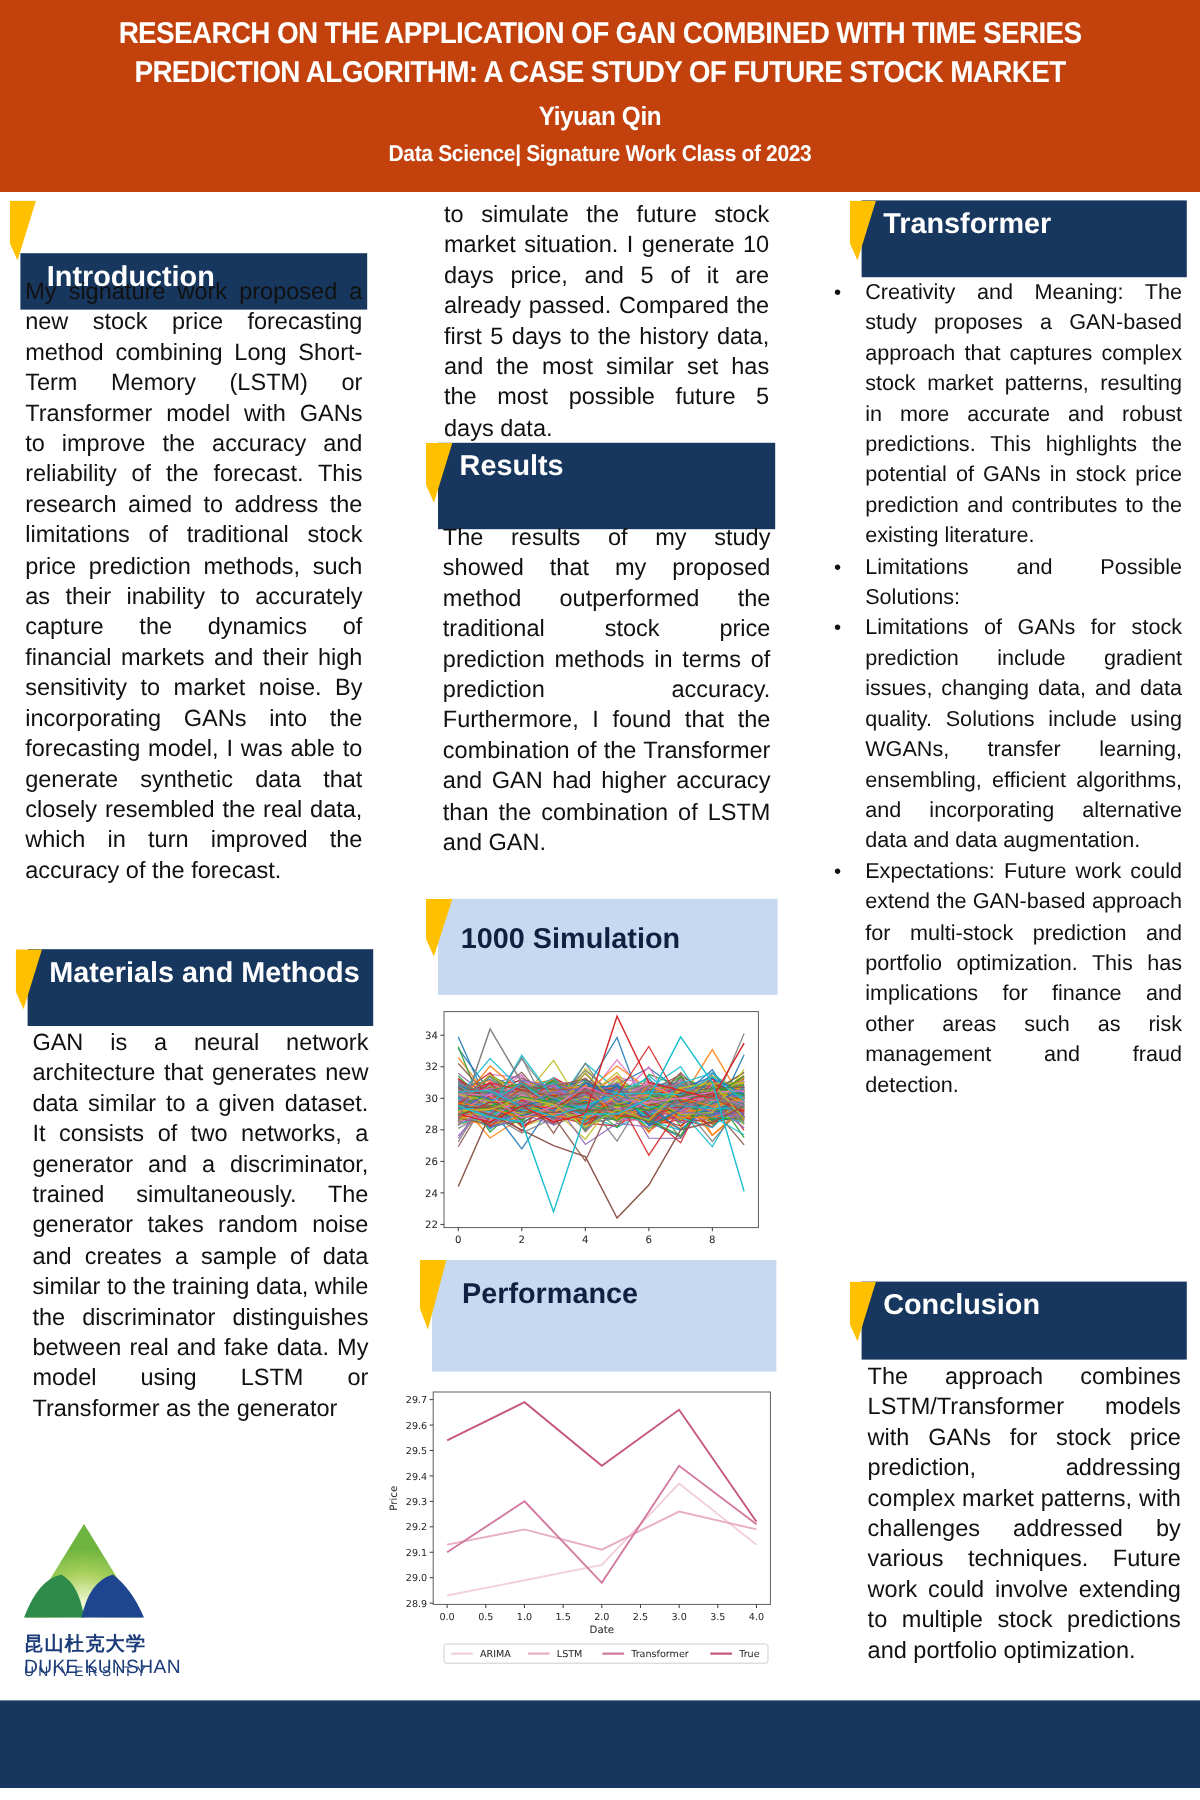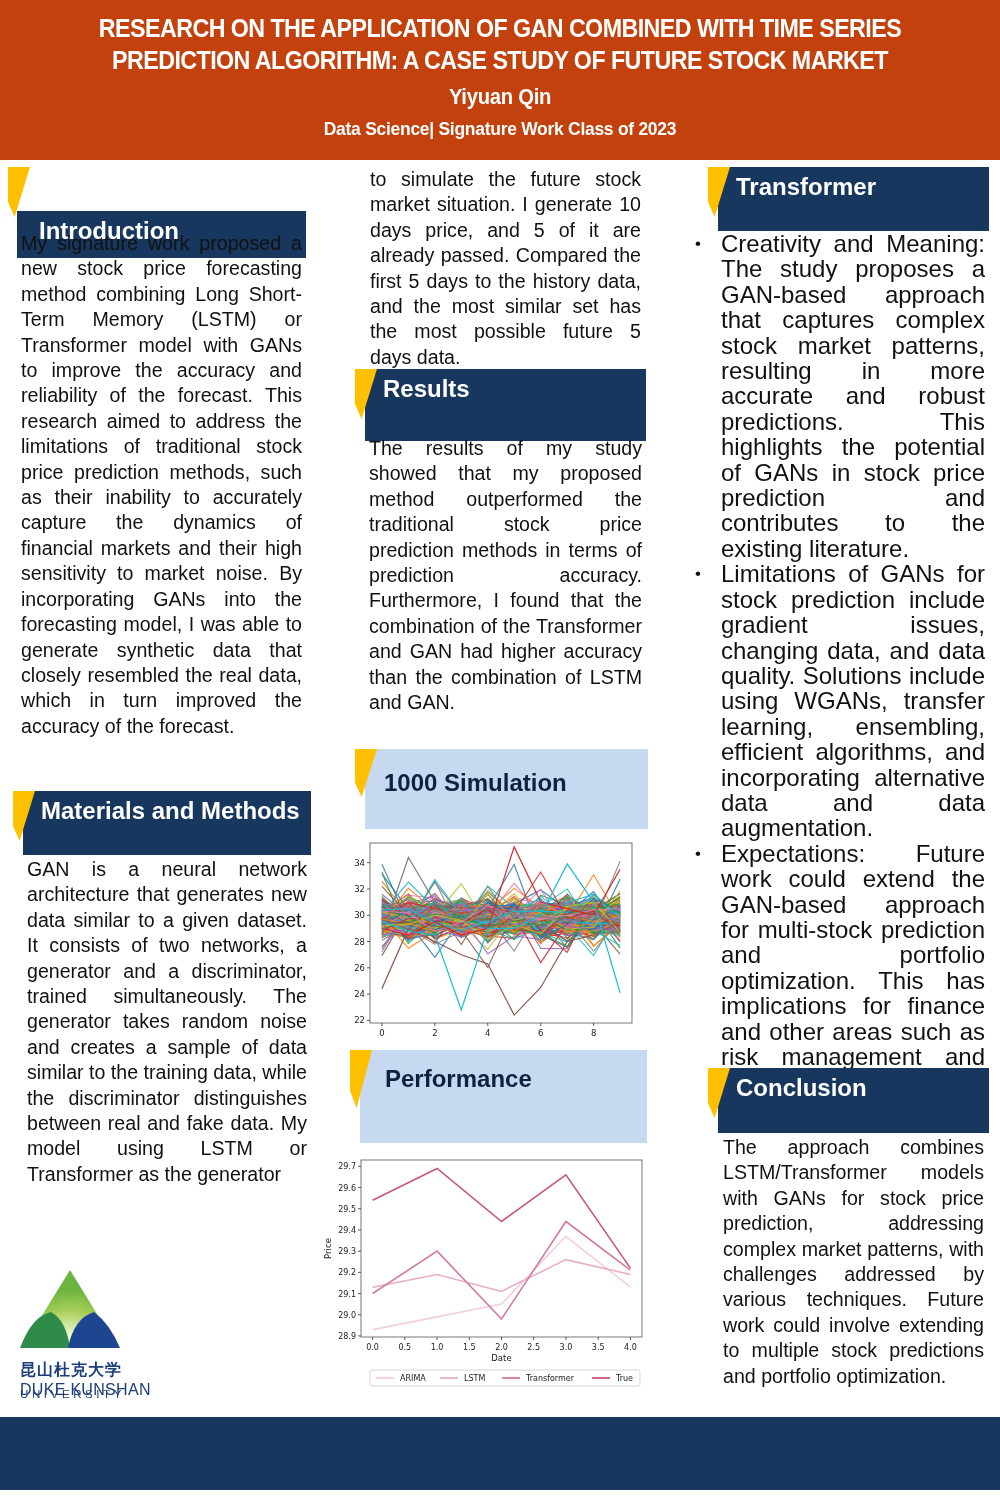--- a/index.html
+++ b/index.html
@@ -12,21 +12,21 @@
   .banner .affil { position: absolute; left: 0; right: 0; top: 118px; font-weight: bold; font-size: 19px; transform: scaleX(0.92); letter-spacing: -0.3px; }
 
   .footer { position: absolute; left: 0; top: 1417px; width: 1000px; height: 73px; background: #17375e; }
 
   .sec-head { position: absolute; background: #17375e; color: #fff; font-weight: bold; font-size: 24px; line-height: 31px; padding: 4px 0 0 22px; }
   .sec-head.light { background: #c6d9f1; color: #0f2140; }
   .flag { position: absolute; width: 22px; height: 50px; background: #ffc000; clip-path: polygon(0 0, 100% 0, 30% 100%, 0 70%); }
 
   .para { position: absolute; font-size: 19.6px; line-height: 25.4px; text-align: justify; text-align-last: left; color: #111; }
 
-  ul.bullets { position: absolute; list-style: none; font-size: 24px; line-height: 25.4px; text-align: justify; }
+  ul.bullets { position: absolute; list-style: none; font-size: 18px; line-height: 25.4px; text-align: justify; }
   ul.bullets li { position: relative; padding-left: 0; }
   ul.bullets li::before { content: "•"; position: absolute; left: -26px; top: 0; font-size: 17px; }
 
   .chart-box { position: absolute; background: #fff; }
   svg text { font-family: "DejaVu Sans", sans-serif; }
 
   .logo { position: absolute; left: 18px; top: 1268px; width: 110px; height: 140px; }
   .logo .cn { position: absolute; left: 2px; top: 92px; font-family: "DejaVu Serif", serif; font-size: 16px; color: #1d3d7a; letter-spacing: 1px; font-weight: bold; white-space: nowrap; }
   .logo .en1 { position: absolute; left: 2px; top: 113px; font-size: 16px; color: #1d3d7a; letter-spacing: 0.3px; white-space: nowrap; }
   .logo .en2 { position: absolute; left: 2px; top: 120px; font-size: 11.5px; color: #1d3d7a; letter-spacing: 3.6px; white-space: nowrap; }
@@ -404,20 +404,21 @@
     </svg>
 </div>
 
 <div class="sec-head" style="left:718px;top:167px;width:271px;height:64px;padding-left:18px;">
   <span>Transformer</span>
 </div>
 <div class="flag" style="left:708px;top:167px;"></div>
 
 <ul class="bullets" style="left:721px;top:231px;width:264px;">
   <li>Creativity and Meaning: The study proposes a GAN-based approach that captures complex stock market patterns, resulting in more accurate and robust predictions. This highlights the potential of GANs in stock price prediction and contributes to the existing literature.</li>
+  <li>Limitations and Possible Solutions:</li>
   <li>Limitations of GANs for stock prediction include gradient issues, changing data, and data quality. Solutions include using WGANs, transfer learning, ensembling, efficient algorithms, and incorporating alternative data and data augmentation.</li>
   <li>Expectations: Future work could extend the GAN-based approach for multi-stock prediction and portfolio optimization. This has implications for finance and other areas such as risk management and fraud detection.</li>
 </ul>
 
 <div class="sec-head" style="left:718px;top:1068px;width:271px;height:65px;padding-left:18px;">
   <span>Conclusion</span>
 </div>
 <div class="flag" style="left:708px;top:1068px;"></div>
 <div class="para" style="left:723px;top:1135px;width:261px;">The approach combines LSTM/Transformer models with GANs for stock price prediction, addressing complex market patterns, with challenges addressed by various techniques. Future work could involve extending to multiple stock predictions and portfolio optimization.</div>
 

